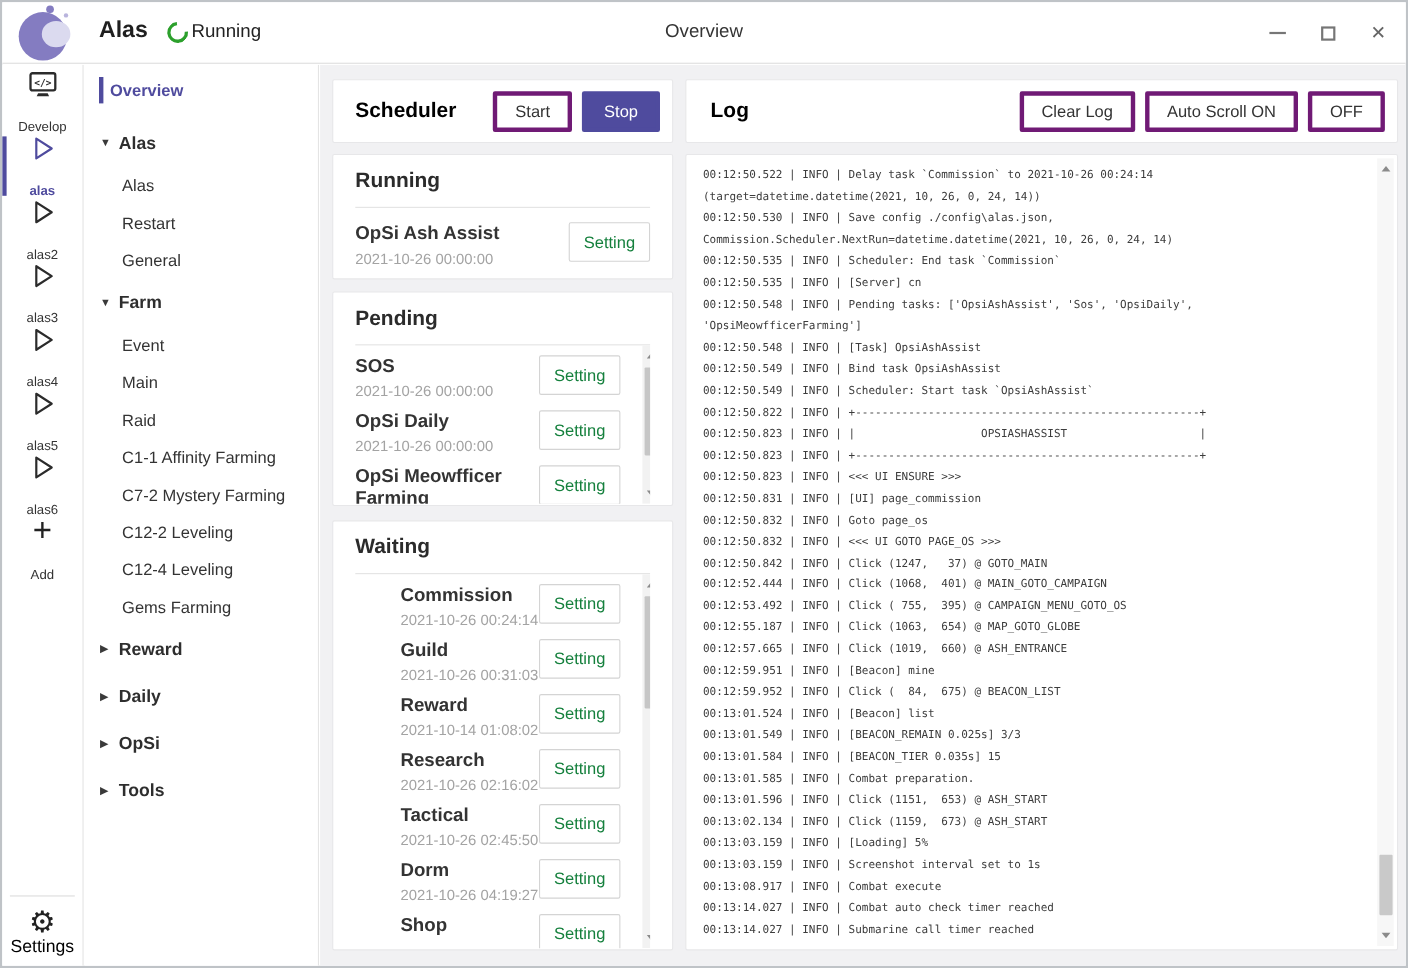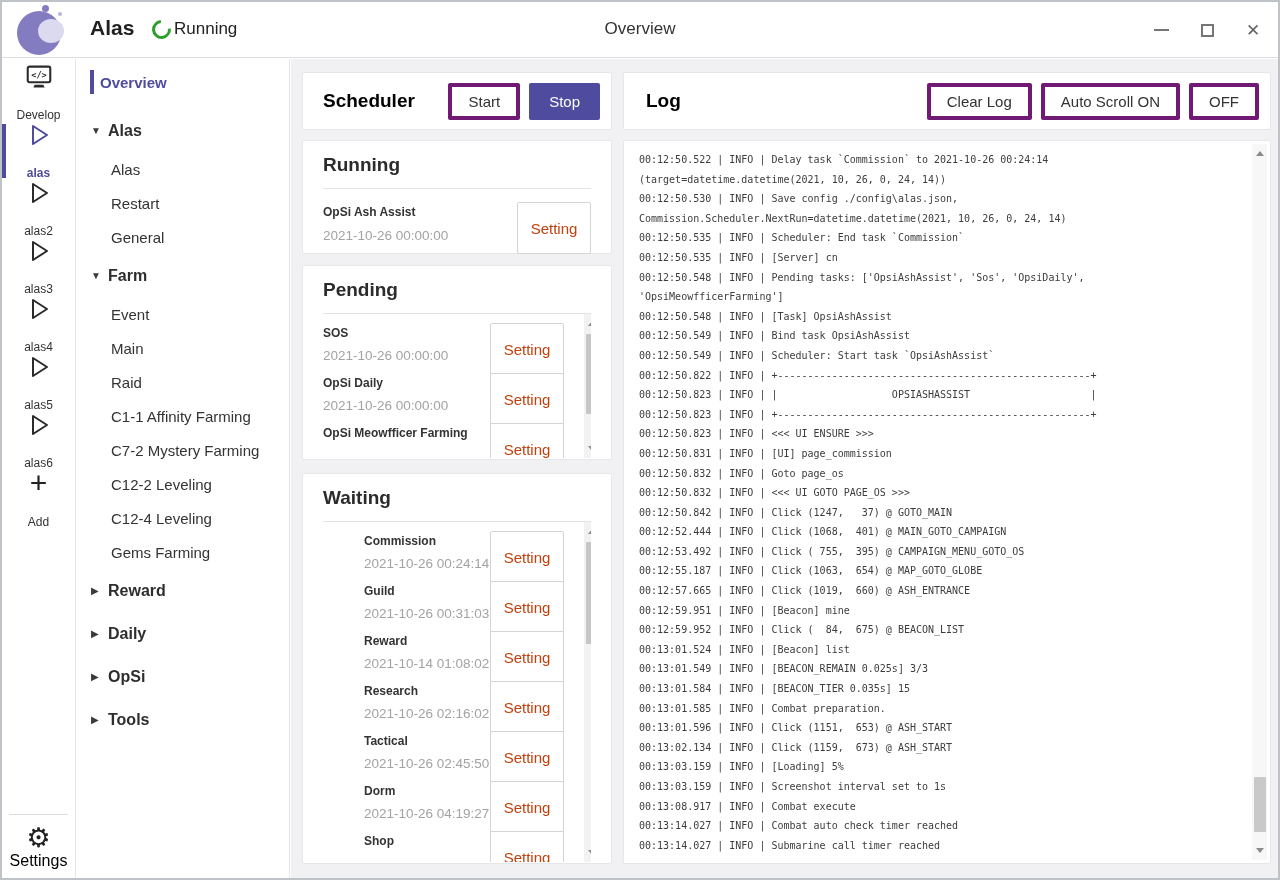--- a/index.html
+++ b/index.html
@@ -52,23 +52,23 @@
 
   .scheduler-card { left:11px; top:13px; width:310px; height:58px; display:flex; align-items:center; padding:0 11px 0 20px; }
   .panel-title { font-size:19px; font-weight:600; color:#000000; }
   .sched-buttons { margin-left:auto; display:flex; gap:9px; }
   .btn { height:37px; background:#fff; border:4px solid #701a75; border-radius:2px; font-size:15px; color:#333; padding:0 16px; font-family:inherit; cursor:pointer; }
   .btn-accent { background:#4f4b9e; border-color:#4f4b9e; color:#fff; }
 
   .running-card { left:11px; top:81px; width:310px; height:114px; padding:13px 20px 0; }
   .card-header { font-size:19px; font-weight:600; color:#2b2b2b; padding-bottom:12px; border-bottom:1px solid #e3e3e3; }
   .task-row { position:relative; height:50px; margin-top:13px; }
-  .task-name { font-size:12px; font-weight:600; color:#333; max-width:185px; line-height:20px; }
+  .task-name { font-size:17px; font-weight:600; color:#333; max-width:185px; line-height:20px; }
   .task-time { font-size:13.5px; color:#a3a3a3; margin-top:6px; }
-  .setting-btn { position:absolute; right:0; top:0; width:74px; height:52px; background:#fff; border:1px solid #d4d4d4; border-radius:2px; font-size:15px; color:#c2410c; font-family:inherit; cursor:pointer; }
+  .setting-btn { position:absolute; right:0; top:0; width:74px; height:36px; background:#fff; border:1px solid #d4d4d4; border-radius:2px; font-size:15px; color:#15803d; font-family:inherit; cursor:pointer; }
 
   .pending-card { left:11px; top:206px; width:310px; height:195px; padding:13px 20px 0; }
   .waiting-card { left:11px; top:414px; width:310px; height:391px; padding:13px 20px 0; }
   .scroll-body { position:relative; overflow:hidden; }
   .pending-card .scroll-body { height:144px; }
   .waiting-card .scroll-body { height:340px;margin-left:41px; }
   .scroll-body .task-row { margin-top:0; padding-top:9px; height:50px; }
   .scroll-body .task-row .setting-btn { top:9px; right:27px; }
   .scroll-body .task-time { margin-top:5px; }
 

